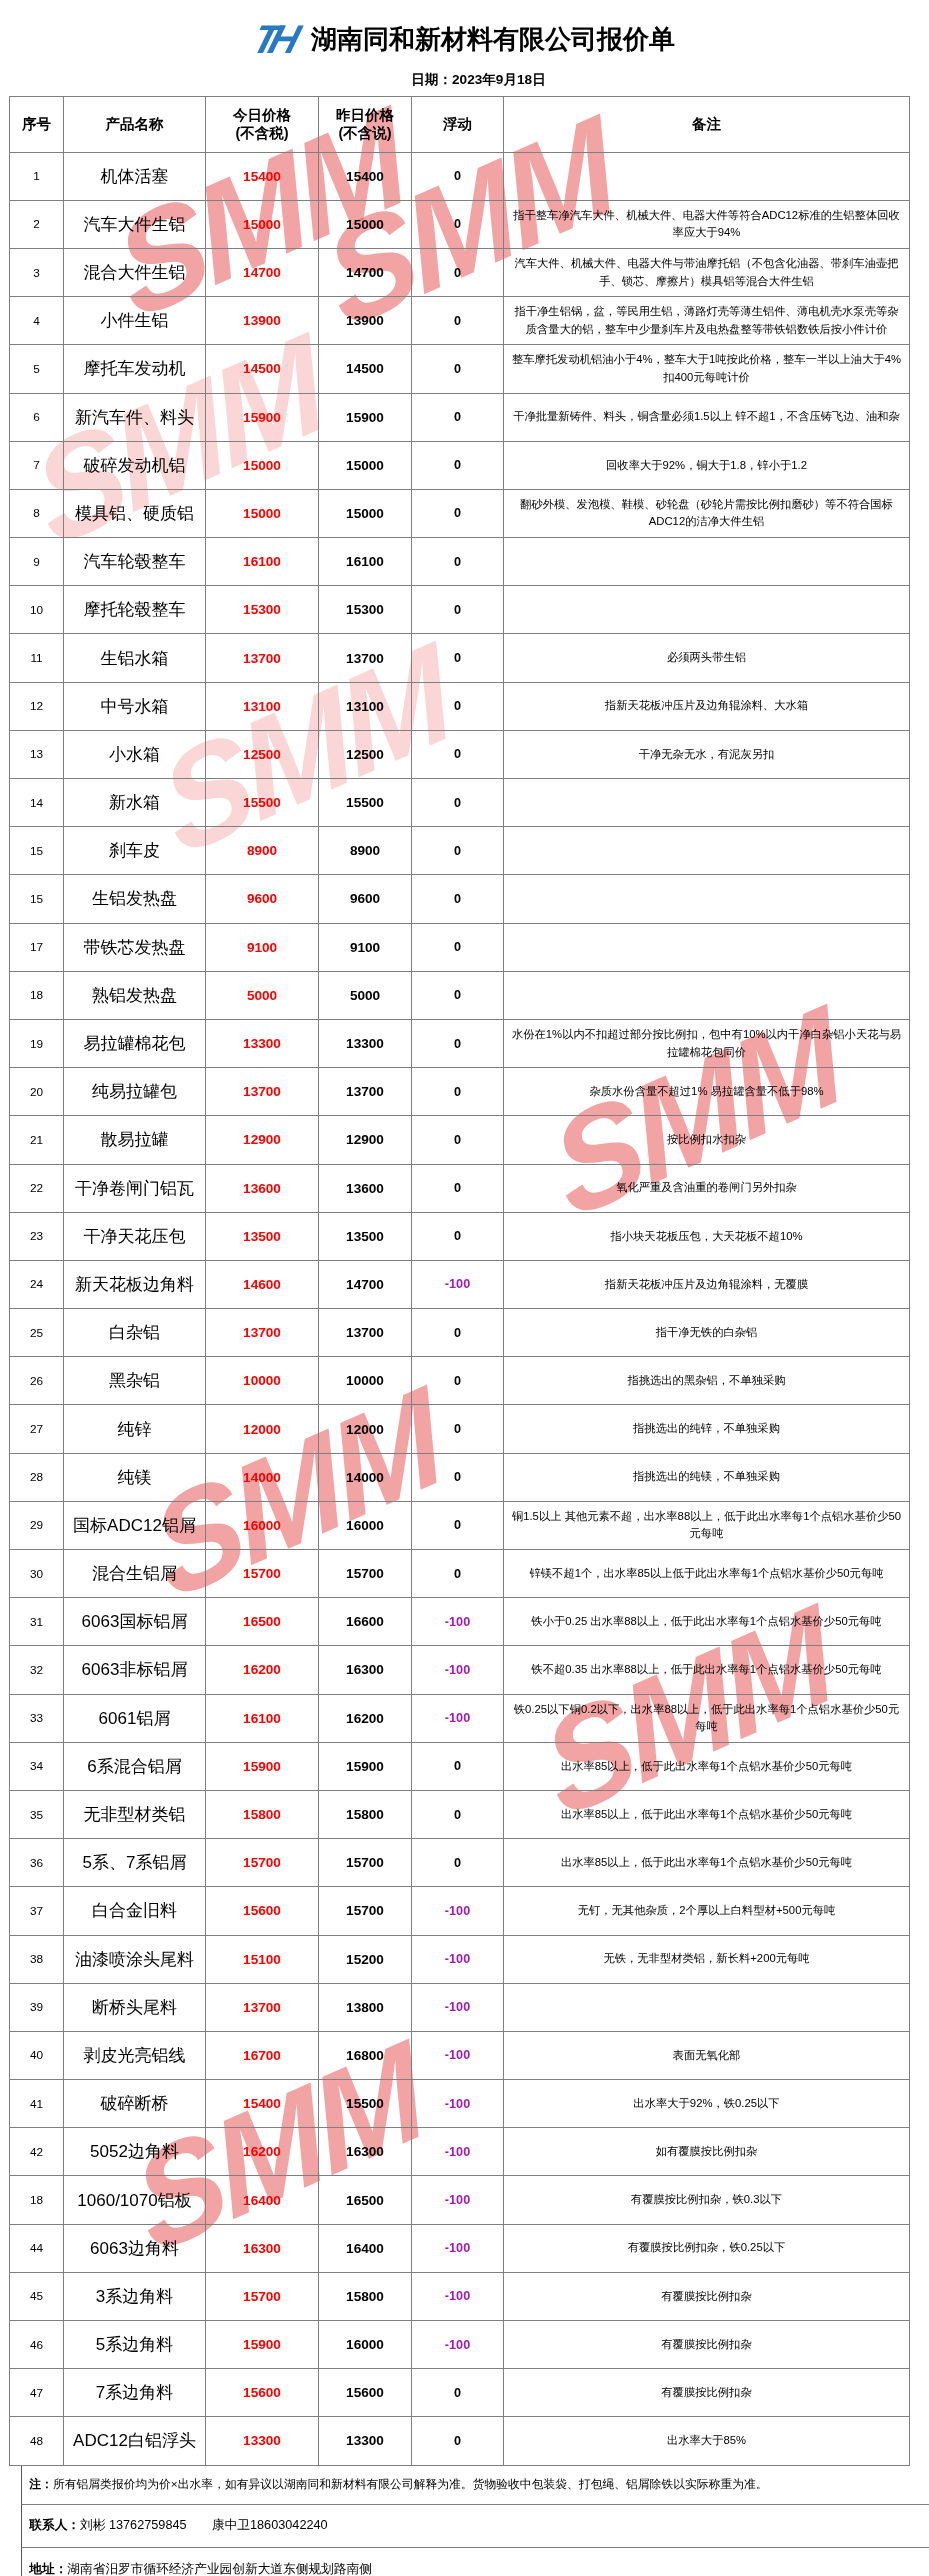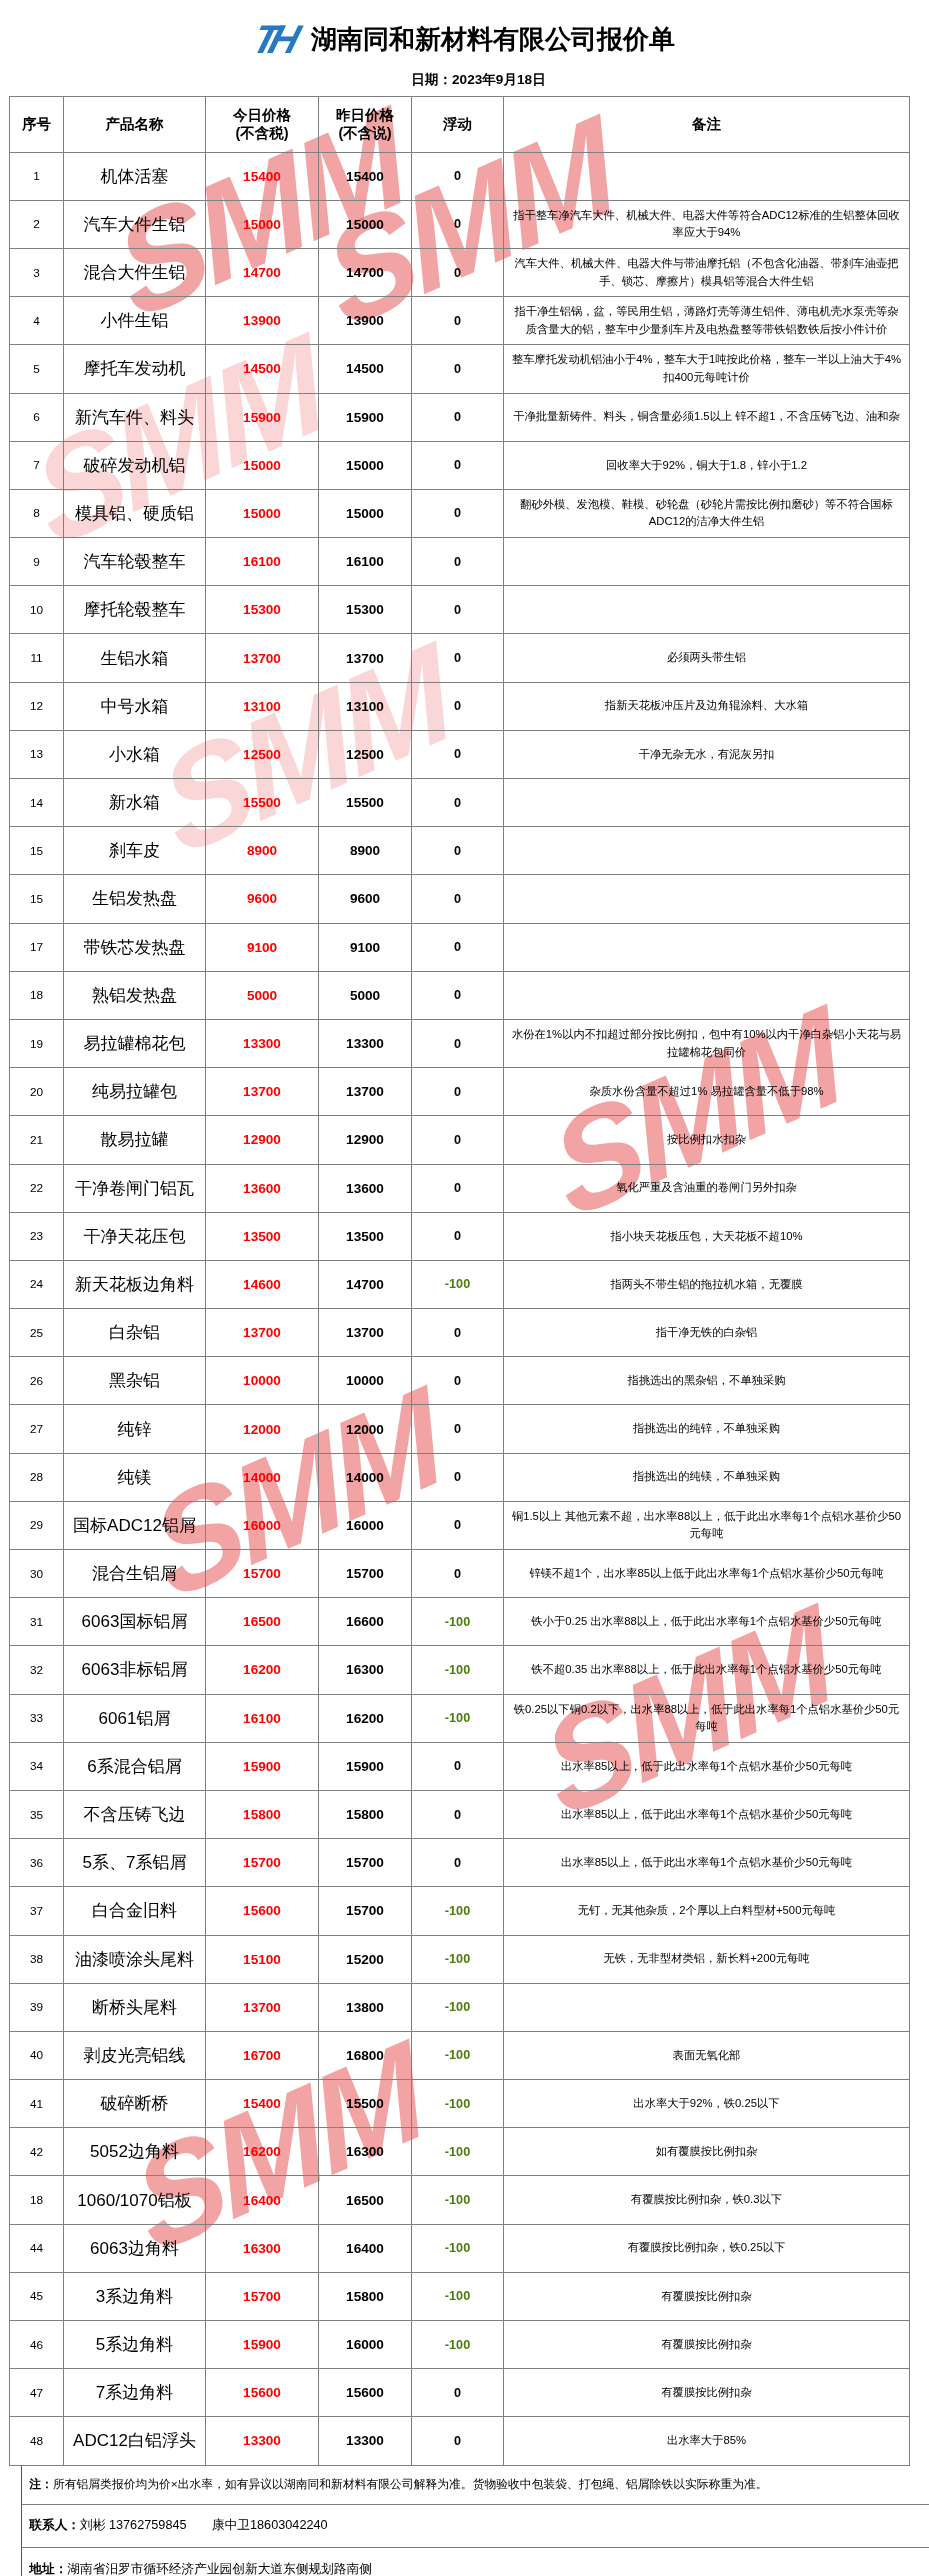--- a/index.html
+++ b/index.html
@@ -34,21 +34,21 @@
               border:1.8px solid #555;background:transparent;}
   .price th,.price td{border:0.9px solid #7f7f7f;text-align:center;vertical-align:middle;
               padding:3.6px 2.7px;overflow:hidden;}
   .price thead th{font-size:14.5px;font-weight:700;height:47px;line-height:1.25;}
   .col-no{width:54px;} .col-name{width:142px;} .col-today{width:113px;}
   .col-yest{width:93px;} .col-chg{width:92px;} .col-remark{width:406px;}
   .price td{height:40px;font-size:11.8px;}
   td.today{color:#ff0000;font-weight:700;font-size:13.6px;}
   td.yest{font-weight:700;font-size:13.6px;}
   td.chg{font-weight:700;font-size:12.7px;}
-  td.chg.neg{color:#4d7c0f;}
+  td.chg.neg{color:#a21caf;}
   td.remark{font-size:11.3px;line-height:1.55;padding:2.7px 5.4px;}
   td.name{font-size:17px;}
 
   
   .info-row{width:900px;margin-left:21px;border:0.9px solid #7f7f7f;border-top:none;
             border-left:1.8px solid #555;border-right:1.8px solid #555;
             padding:12.7px 5.4px 12.7px 7.3px;font-size:12.7px;background:transparent;}
   .info-row:last-of-type{border-bottom:1.8px solid #555;}
   .info-label{font-weight:700;}
   .note-row{font-size:11.8px;padding:11px 5.4px 11px 7.3px;}
@@ -293,21 +293,21 @@
         <td class="yest">13500</td>
         <td class="chg">0</td>
         <td class="remark">指小块天花板压包，大天花板不超10%</td>
       </tr>
           <tr>
         <td class="no">24</td>
         <td class="name">新天花板边角料</td>
         <td class="today">14600</td>
         <td class="yest">14700</td>
         <td class="chg neg">-100</td>
-        <td class="remark">指两头不带生铝的拖拉机水箱，无覆膜</td>
+        <td class="remark">指新天花板冲压片及边角辊涂料，无覆膜</td>
       </tr>
           <tr>
         <td class="no">25</td>
         <td class="name">白杂铝</td>
         <td class="today">13700</td>
         <td class="yest">13700</td>
         <td class="chg">0</td>
         <td class="remark">指干净无铁的白杂铝</td>
       </tr>
           <tr>
@@ -377,21 +377,21 @@
           <tr>
         <td class="no">34</td>
         <td class="name">6系混合铝屑</td>
         <td class="today">15900</td>
         <td class="yest">15900</td>
         <td class="chg">0</td>
         <td class="remark">出水率85以上，低于此出水率每1个点铝水基价少50元每吨</td>
       </tr>
           <tr>
         <td class="no">35</td>
-        <td class="name">不含压铸飞边</td>
+        <td class="name">无非型材类铝</td>
         <td class="today">15800</td>
         <td class="yest">15800</td>
         <td class="chg">0</td>
         <td class="remark">出水率85以上，低于此出水率每1个点铝水基价少50元每吨</td>
       </tr>
           <tr>
         <td class="no">36</td>
         <td class="name">5系、7系铝屑</td>
         <td class="today">15700</td>
         <td class="yest">15700</td>

